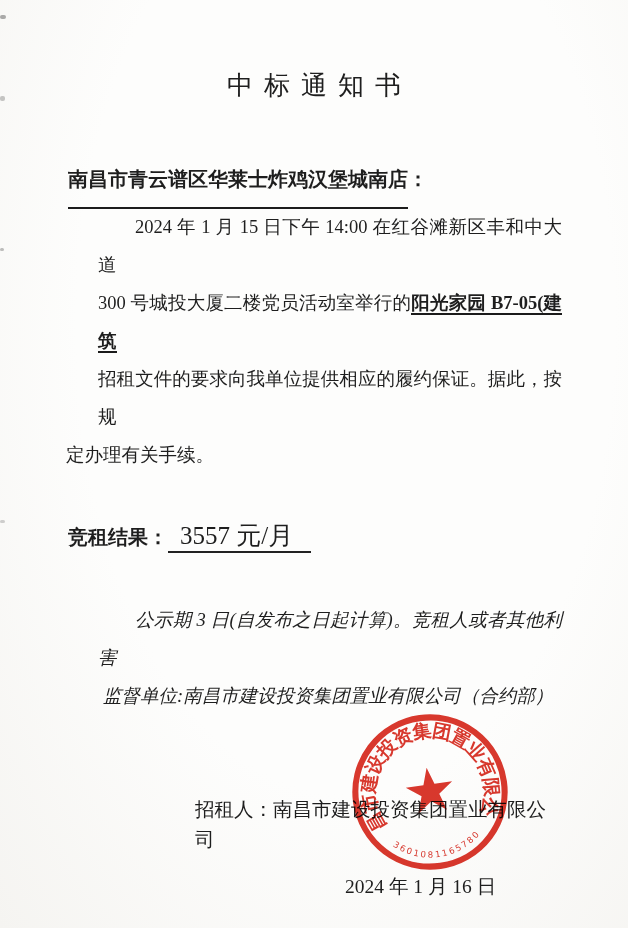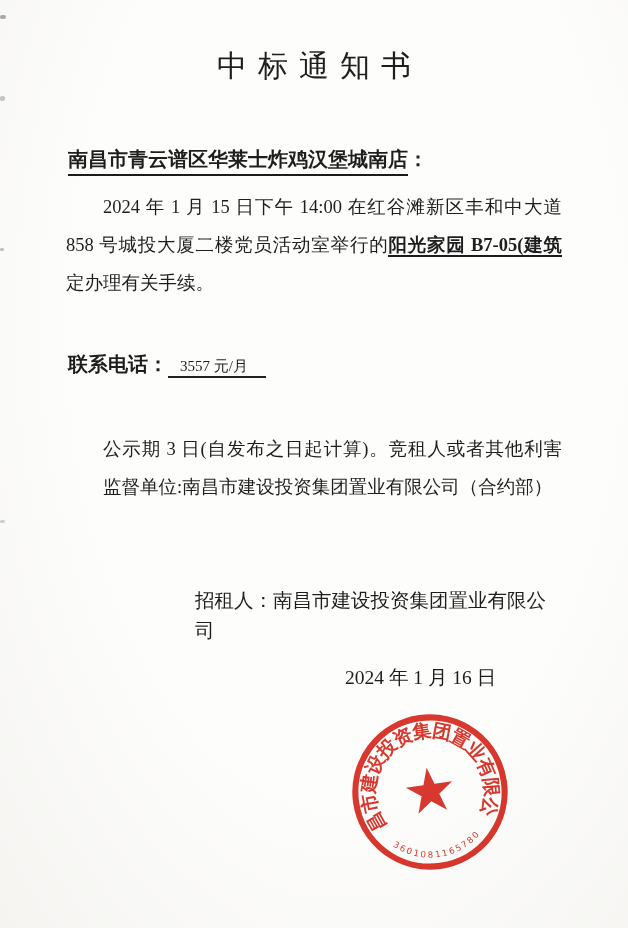--- a/index.html
+++ b/index.html
@@ -4,39 +4,39 @@
 <style>
   * { margin:0; padding:0; box-sizing:border-box; }
   html,body { width:628px; height:928px; }
   .page {
     position:relative; width:628px; height:928px; overflow:hidden;
     background: radial-gradient(ellipse at 55% 35%, #fdfdfc 55%, #f5f4f1 100%), #fbfbfa;
     font-family:"Liberation Serif","DejaVu Serif",serif;
     color: var(--ink, #1e1e1e);
   }
   .title {
-    padding-top:44px; text-align:center;
-    font-size:30px; letter-spacing:11px; text-indent:11px;
+    padding-top:64px; text-align:center;
+    font-size:26px; letter-spacing:11px; text-indent:11px;
     font-weight:500; line-height:44px;
   }
   .recipient {
     margin:56px 66px 0 68px; font-size:20px; font-weight:bold; line-height:30px;
   }
-  .recipient .uline { border-bottom:2px solid #1c1c1c; padding-bottom:4px; }
+  .recipient .uline { border-bottom:2px solid #1c1c1c; padding-bottom:17px; }
   .para { margin:14px 66px 0 66px; }
   .bline { font-size:18.5px; line-height:38px; text-align:left; }
   .bline.indent { text-indent:2em; }
-  .bline.fill { text-align:justify; text-align-last:justify; }
+  .bline.fill { text-align:justify; text-align-last:justify;margin-left:32px; }
   .bline .em { font-weight:bold; border-bottom:2px solid #1b1b1b; }
   .result { margin:46px 66px 0 68px; font-size:20px; font-weight:bold; line-height:32px; }
   .result-value {
-    font-weight:normal; font-size:15px;
+    font-weight:normal; font-size:25px;
     border-bottom:2px solid #222; padding:0 18px 2px 12px;
   }
-  .para2 { margin-top:48px; }
+  .para2 { margin-top:48px;font-style:italic; }
   .signoff-lessor {
     margin:80px 66px 0 66px; padding-left:129px;
     font-size:19.5px; line-height:30px;
   }
   .signoff-date {
     margin:17px 66px 0 66px; padding-left:279px;
     font-size:19.5px; line-height:30px;
   }
   .seal {
     position:absolute; left:348px; top:708px; width:164px; height:168px;
@@ -68,25 +68,26 @@
   <div class="speck s2"></div>
   <div class="speck s3"></div>
   <div class="speck s4"></div>
 
   <div class="title">中标通知书</div>
 
   <div class="recipient"><span class="uline">南昌市青云谱区华莱士炸鸡汉堡城南店</span><span>：</span></div>
 
   <div class="para">
       <div class="bline indent fill"><span>2024 年 1 月 15 日下午 14:00 在红谷滩新区丰和中大道</span></div>
-      <div class="bline fill"><span>858 号城投大厦二楼党员活动室举行的</span><span class="em">阳光家园 B7-05(建筑</span></div>
+      <div class="bline fill"><span>300 号城投大厦二楼党员活动室举行的</span><span class="em">阳光家园 B7-05(建筑</span></div>
+      <div class="bline fill"><span>招租文件的要求向我单位提供相应的履约保证。据此，按规</span></div>
       <div class="bline"><span>定办理有关手续。</span></div>
     </div>
 
-  <div class="result"><span>联系电话：</span><span class="result-value">3557 元/月</span></div>
+  <div class="result"><span>竞租结果：</span><span class="result-value">3557 元/月</span></div>
 
   <div class="para para2">
       <div class="bline indent fill"><span>公示期 3 日(自发布之日起计算)。竞租人或者其他利害</span></div>
       <div class="bline indent"><span>监督单位:南昌市建设投资集团置业有限公司（合约部）</span></div>
     </div>
 
   <div class="signoff-lessor"><span>招租人：</span><span>南昌市建设投资集团置业有限公司</span></div>
 
   <div class="signoff-date">2024 年 1 月 16 日</div>
 

